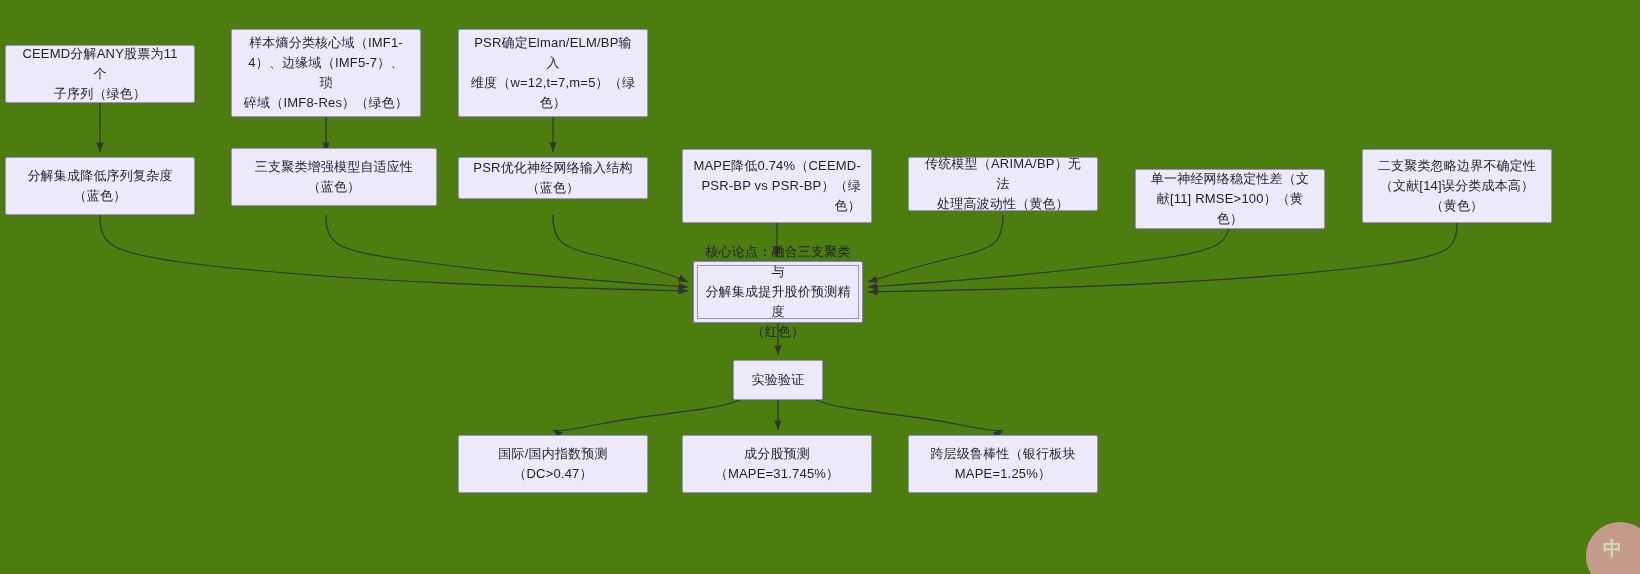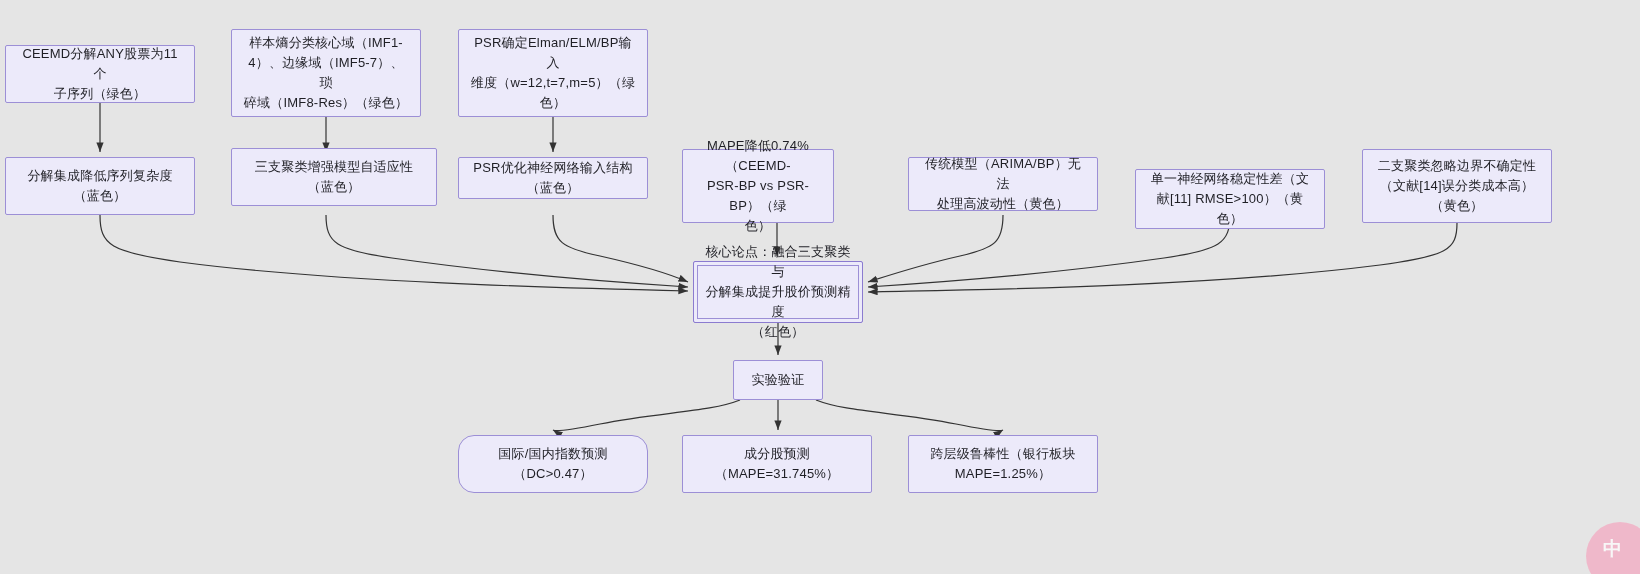--- a/index.html
+++ b/index.html
@@ -4,21 +4,21 @@
 <style>
   html, body {
     margin: 0;
     padding: 0;
     background: #ffffff;
   }
   #canvas {
     position: relative;
     width: 1640px;
     height: 574px;
-    background: #e5e5e5;
+    background: #4d7c0f;
     overflow: hidden;
     font-family: "Liberation Sans", "DejaVu Sans", sans-serif;
   }
   #edges {
     position: absolute;
     left: 0;
     top: 0;
     width: 1640px;
     height: 574px;
     pointer-events: none;
@@ -131,21 +131,21 @@
   <div class="node" style="left:231px;top:148px;width:206px;height:58px;">
     <span class="node-label">三支聚类增强模型自适应性
 （蓝色）</span>
   </div>
 
   <div class="node" style="left:458px;top:157px;width:190px;height:42px;">
     <span class="node-label">PSR优化神经网络输入结构
 （蓝色）</span>
   </div>
 
-  <div class="node" style="left:682px;top:149px;width:152px;height:74px;">
+  <div class="node" style="left:682px;top:149px;width:190px;height:74px;text-align:right;">
     <span class="node-label">MAPE降低0.74%（CEEMD-
 PSR-BP vs PSR-BP）（绿
 色）</span>
   </div>
 
   <div class="node" style="left:908px;top:157px;width:190px;height:54px;">
     <span class="node-label">传统模型（ARIMA/BP）无法
 处理高波动性（黄色）</span>
   </div>
 
@@ -163,21 +163,21 @@
   <div class="node core" style="left:693px;top:261px;width:170px;height:62px;font-family:Liberation Serif, serif;">
     <span class="node-label">核心论点：融合三支聚类与
 分解集成提升股价预测精度
 （红色）</span>
   </div>
 
   <div class="node" style="left:733px;top:360px;width:90px;height:40px;">
     <span class="node-label">实验验证</span>
   </div>
 
-  <div class="node" style="left:458px;top:435px;width:190px;height:58px;border-radius:16px;">
+  <div class="node" style="left:458px;top:435px;width:190px;height:58px;">
     <span class="node-label">国际/国内指数预测
 （DC&gt;0.47）</span>
   </div>
 
   <div class="node" style="left:682px;top:435px;width:190px;height:58px;">
     <span class="node-label">成分股预测
 （MAPE=31.745%）</span>
   </div>
 
   <div class="node" style="left:908px;top:435px;width:190px;height:58px;">

